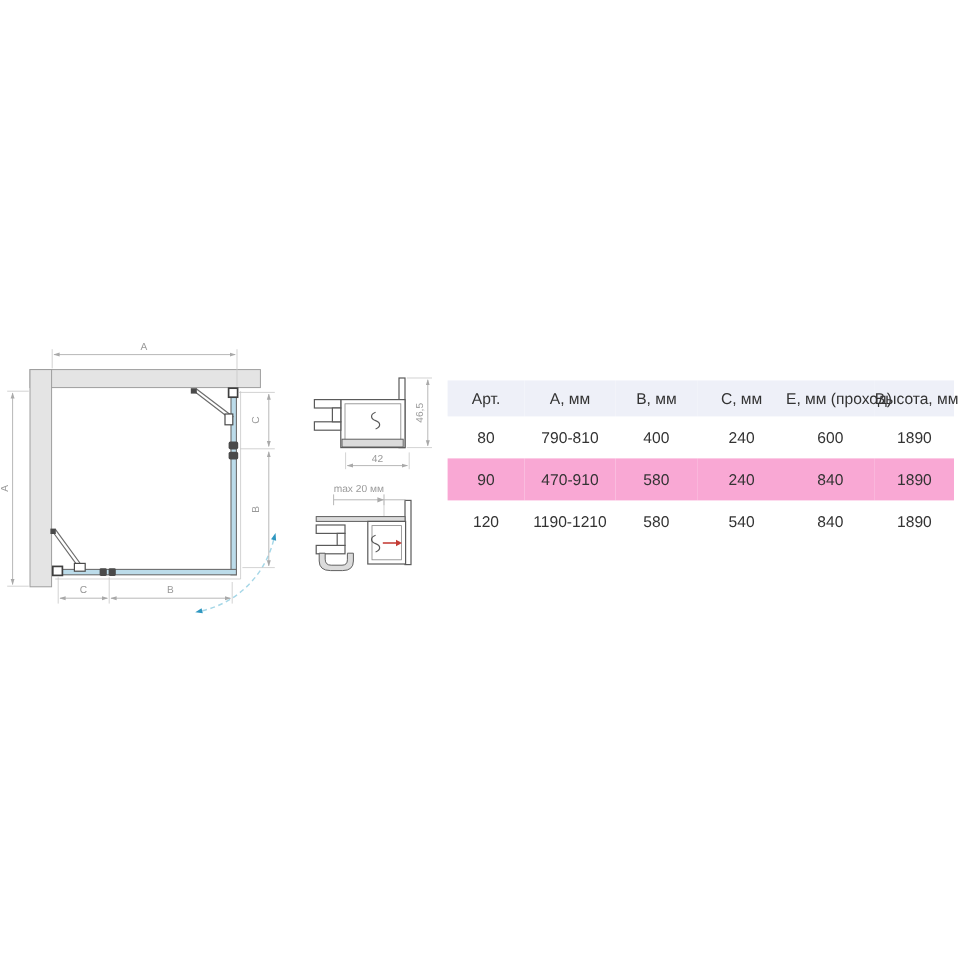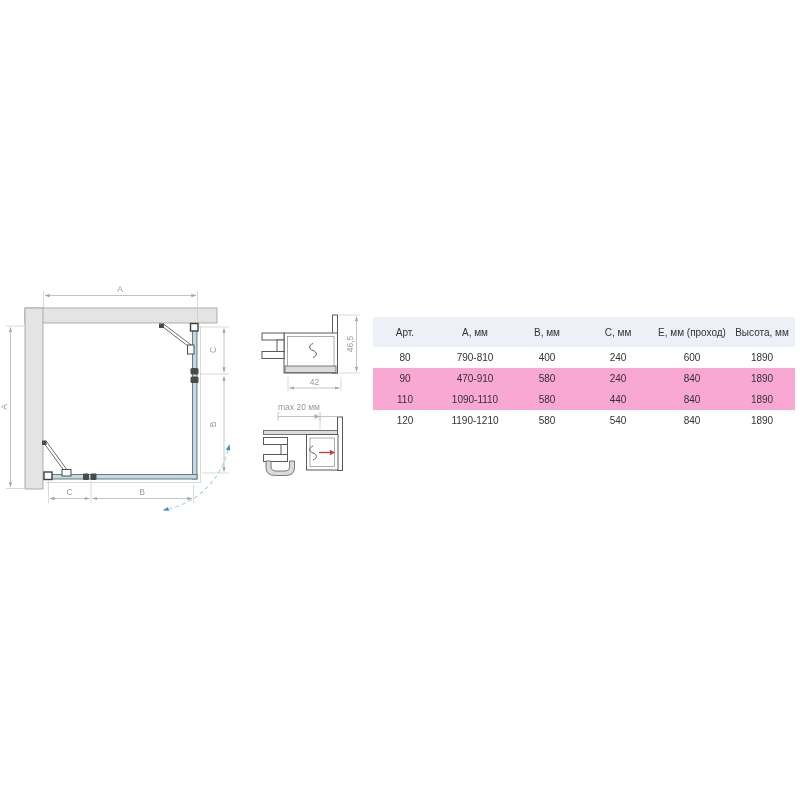--- a/index.html
+++ b/index.html
@@ -12,24 +12,24 @@
   .dim{stroke:#b5b5b5;stroke-width:.8;fill:none;}
   .ext{stroke:#c9c9c9;stroke-width:.7;fill:none;}
   .dimt{font-size:8.5px;fill:#9a9a9a;}
   .steel{stroke:#5a5a5a;stroke-width:1;fill:#ffffff;}
   .steelthin{stroke:#8a8a8a;stroke-width:.7;fill:none;}
   .grayfill{fill:#dbdbdb;stroke:#5a5a5a;stroke-width:.8;}
   
   .spec-table{
     position:absolute;left:373px;top:317px;width:422px;
     border-collapse:collapse;table-layout:fixed;
-    font-size:10px;color:#333;
+    font-size:13px;color:#333;
   }
   .spec-table th{height:30px;font-weight:normal;background:#eef0f8;}
-  .spec-table td{height:21px;}
+  .spec-table td{height:35px;}
   .spec-table th,.spec-table td{text-align:center;vertical-align:middle;padding:0;white-space:nowrap;}
   .spec-table tr.stripe td{background:#f9a8d4;}
 </style>
 </head>
 <body>
 
 <div class="stage">
 
   <svg class="drawing-svg" width="800" height="800" viewBox="0 0 800 800">
     <defs>
@@ -184,28 +184,20 @@
         <td>1890</td>
       </tr>
       <tr class="stripe">
         <td>90</td>
         <td>470-910</td>
         <td>580</td>
         <td>240</td>
         <td>840</td>
         <td>1890</td>
       </tr>
-      <tr class="stripe">
-        <td>110</td>
-        <td>1090-1110</td>
-        <td>580</td>
-        <td>440</td>
-        <td>840</td>
-        <td>1890</td>
-      </tr>
       <tr>
         <td>120</td>
         <td>1190-1210</td>
         <td>580</td>
         <td>540</td>
         <td>840</td>
         <td>1890</td>
       </tr>
     </tbody>
   </table>

